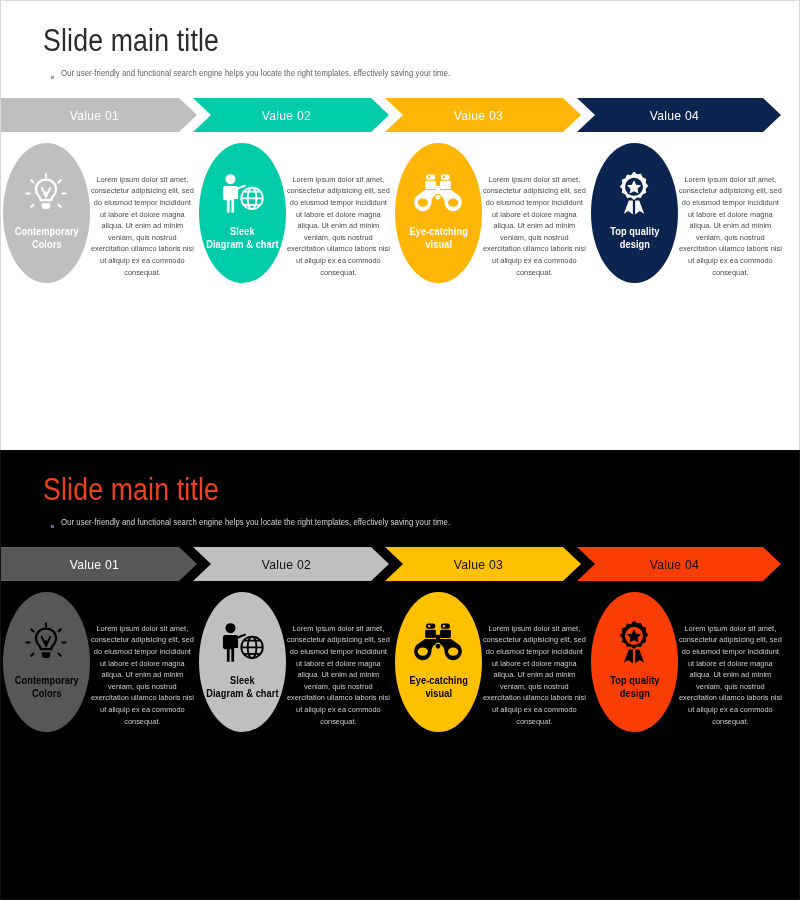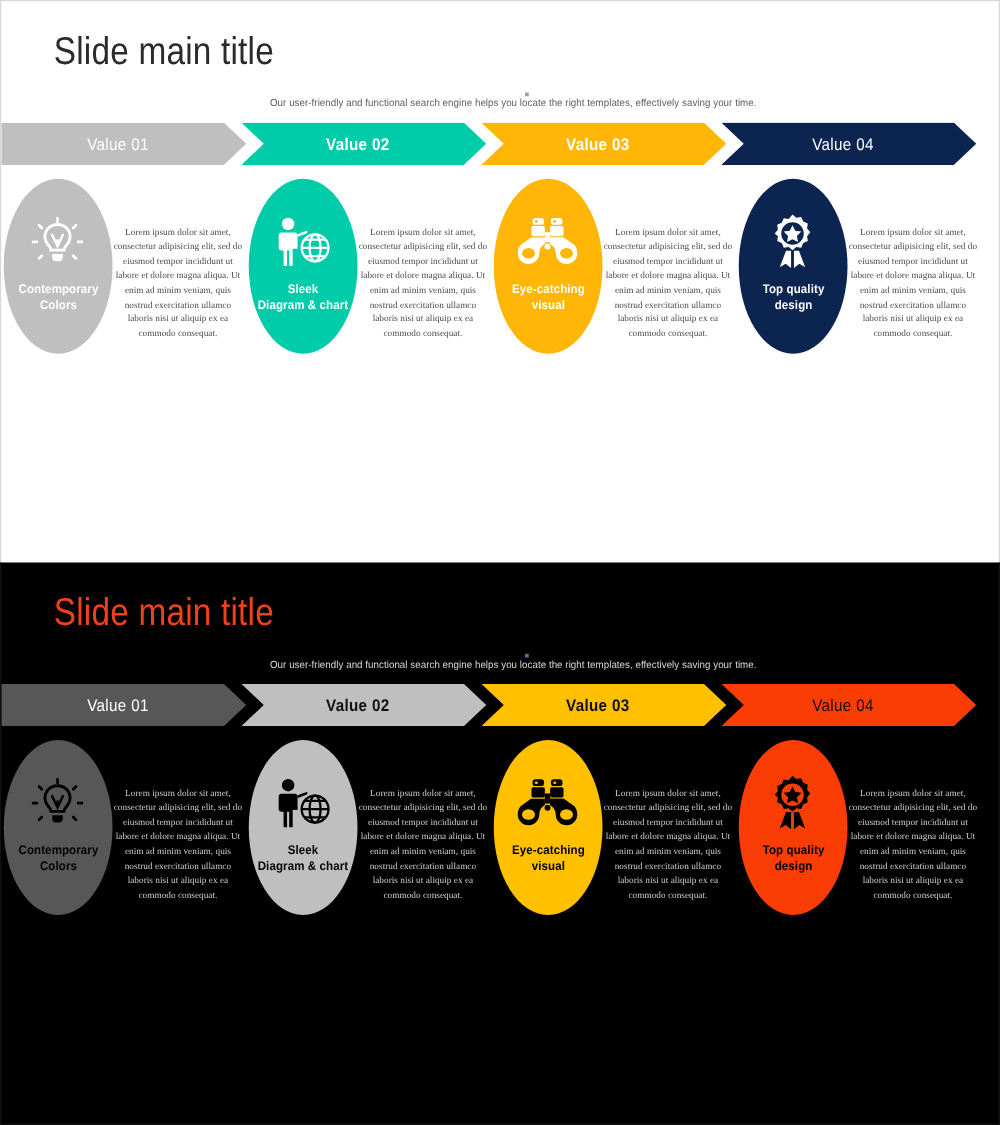--- a/index.html
+++ b/index.html
@@ -20,40 +20,40 @@
   .header{padding:22px 0 0 42px;}
   .slide-title{
     font-size:31px;line-height:36px;font-weight:400;
     letter-spacing:.2px;
     font-family:"Liberation Sans Narrow","Liberation Sans",sans-serif;
     transform:scaleX(.86);transform-origin:left center;
   }
   .light .slide-title{color:#2b2b2b;}
   .dark .slide-title{color:#f1411c;}
 
-  .subtitle-row{display:flex;align-items:center;margin-top:9px;flex-direction:column;}
+  .subtitle-row{display:flex;align-items:flex-end;margin-top:9px;}
   .bullet{width:3px;height:3px;margin:6px 7px 0 8px;flex:0 0 auto;}
   .light .bullet{background:#9aa0a6;}
   .dark  .bullet{background:#4f6fa8;}
   .subtitle{
     font-size:8.2px;line-height:11px;letter-spacing:.05px;
     transform:scaleX(.95);transform-origin:left center;
   }
   .light .subtitle{color:#5d6063;}
   .dark  .subtitle{color:#d8d8d8;}
 
   
   .ribbon{position:absolute;left:0;top:97px;width:800px;height:34px;display:flex;align-items:center;}
   .arrow{
     position:relative;height:34px;
     display:flex;align-items:center;justify-content:center;
     box-sizing:border-box;
   }
   .a1{width:196px;clip-path:polygon(0 0,178px 0,196px 50%,178px 100%,0 100%);}
-  .a2,.a3{width:196px;margin-left:-4px;clip-path:polygon(0 0,178px 0,196px 50%,178px 100%,0 100%,18px 50%);font-weight:bold;}
+  .a2,.a3{width:196px;margin-left:-4px;clip-path:polygon(0 0,178px 0,196px 50%,178px 100%,0 100%,18px 50%);}
   .a4{width:204px;margin-left:-4px;clip-path:polygon(0 0,186px 0,204px 50%,186px 100%,0 100%,18px 50%);}
   .arrow-label{
     font-size:13.5px;letter-spacing:.3px;
     font-family:"Liberation Sans Narrow","Liberation Sans",sans-serif;
     transform:scaleX(.9);
     white-space:nowrap;
     margin-right:10px;
   }
 
   
@@ -67,21 +67,21 @@
   .icon{height:50px;display:flex;align-items:center;justify-content:center;}
   .icon svg{display:block;}
   .circle-label{
     margin-top:6px;text-align:center;
     font-size:10px;line-height:13px;font-weight:700;letter-spacing:.1px;
     font-family:"Liberation Sans Narrow","Liberation Sans",sans-serif;
     transform:scaleX(.92);
   }
   .body-text{
     margin-top:26px;width:170px;text-align:center;
-    font-size:7.4px;line-height:11.6px;letter-spacing:.02px;font-family:Liberation Serif, serif;
+    font-size:7.4px;line-height:11.6px;letter-spacing:.02px;
   }
   .light .body-text{color:#4a4a4a;}
   .dark  .body-text{color:#cfcfcf;}
 </style>
 </head>
 <body>
 
 <div class="page" id="page">
     <div class="section light">
       <div class="header">

